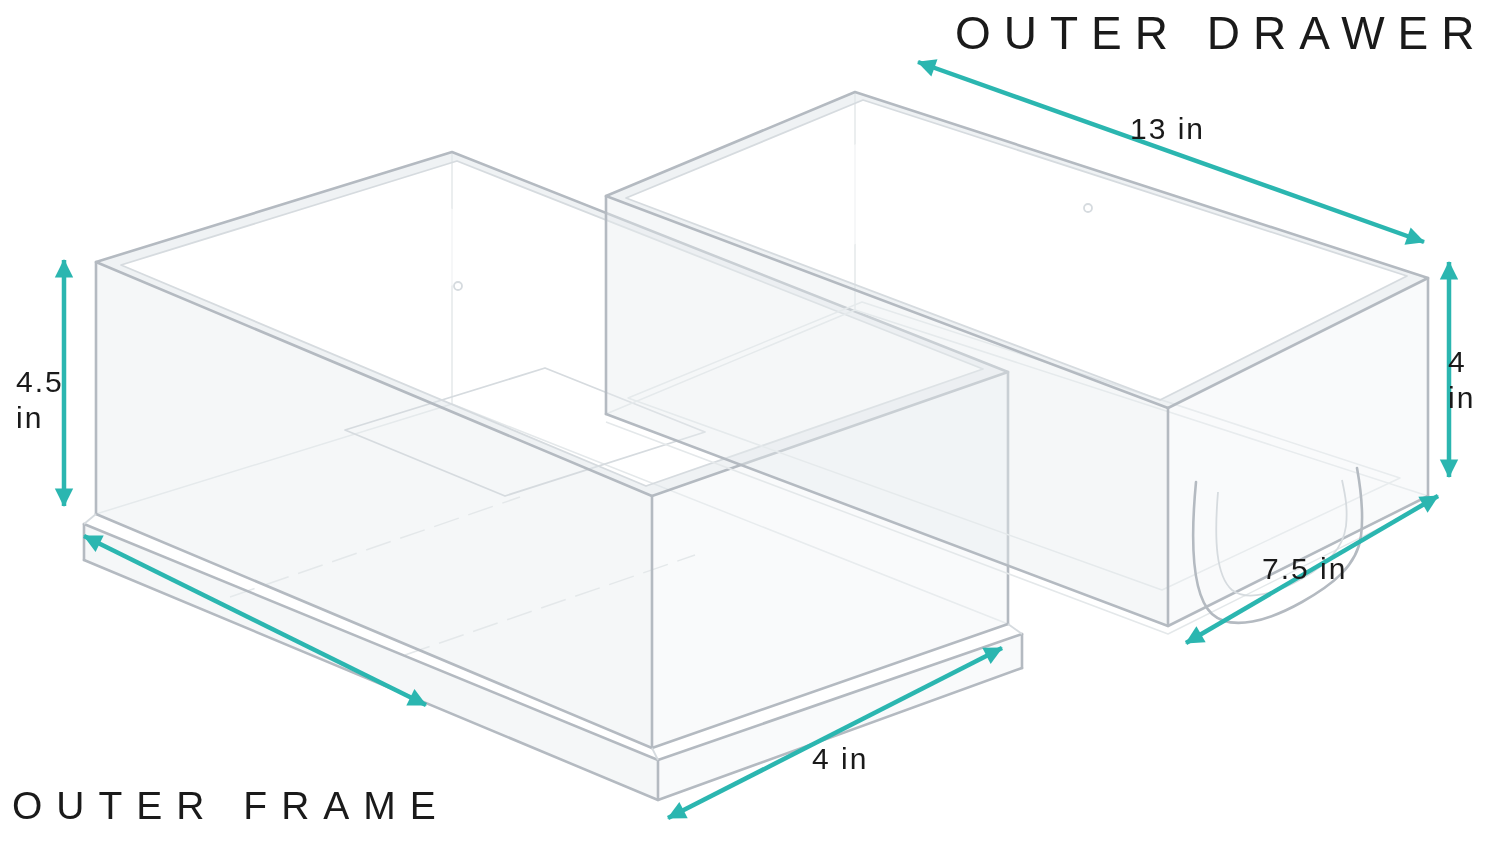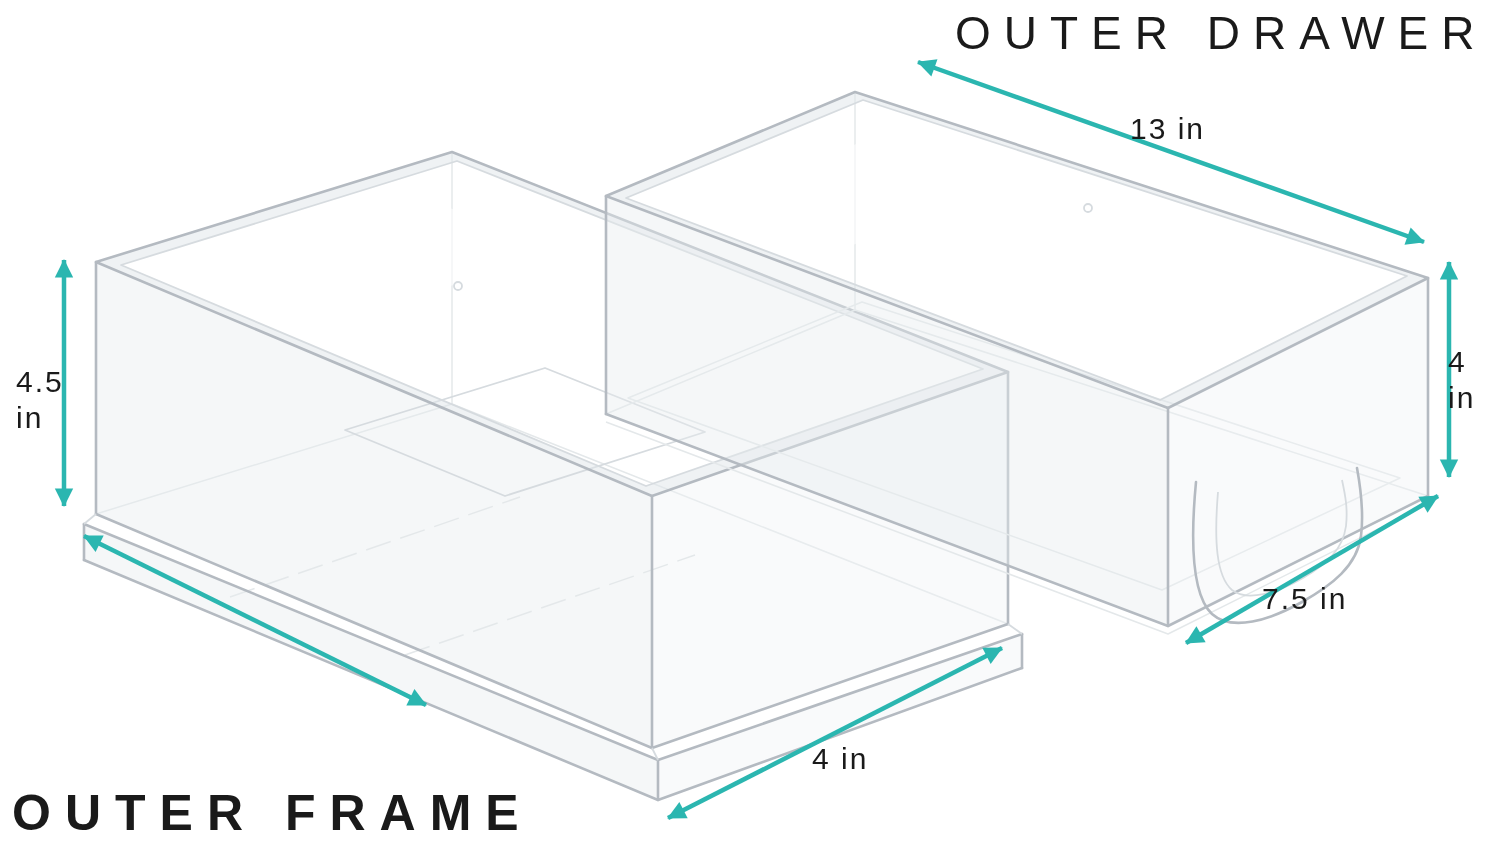--- a/index.html
+++ b/index.html
@@ -31,21 +31,21 @@
 
   
   .big-label {
     position:absolute;
     color:var(--text-black,#1a1a1a);
     font-size:46px;
     font-weight:500;
     letter-spacing:13px;
     white-space:nowrap;
   }
-  .big-label.outer { font-size:50px; letter-spacing:14px;font-weight:bold; }
+  .big-label.outer { font-size:39px; letter-spacing:14px; }
   .dim-label {
     position:absolute;
     color:var(--text-black,#1a1a1a);
     font-size:30px;
     font-weight:500;
     letter-spacing:2px;
     text-align:left;
     white-space:nowrap;
   }
   .dim-label.stacked { line-height:36px; white-space:normal; }
@@ -145,21 +145,21 @@
 
   <div class="big-label outer" style="left:12px; top:784px;">OUTER FRAME</div>
 
   <div class="dim-label" style="left:1130px; top:112px; width:150px;">13 in</div>
 
   <div class="dim-label stacked" style="left:1448px; top:344px; width:52px;">
     <div>4</div>
     <div>in</div>
   </div>
 
-  <div class="dim-label" style="left:1262px; top:582px; width:160px;">7.5 in</div>
+  <div class="dim-label" style="left:1262px; top:552px; width:160px;">7.5 in</div>
 
   <div class="dim-label" style="left:812px; top:742px; width:140px;">4 in</div>
 
 
   <div class="dim-label stacked" style="left:16px; top:364px; width:62px;">
     <div>4.5</div>
     <div>in</div>
   </div>
 
 </div>

